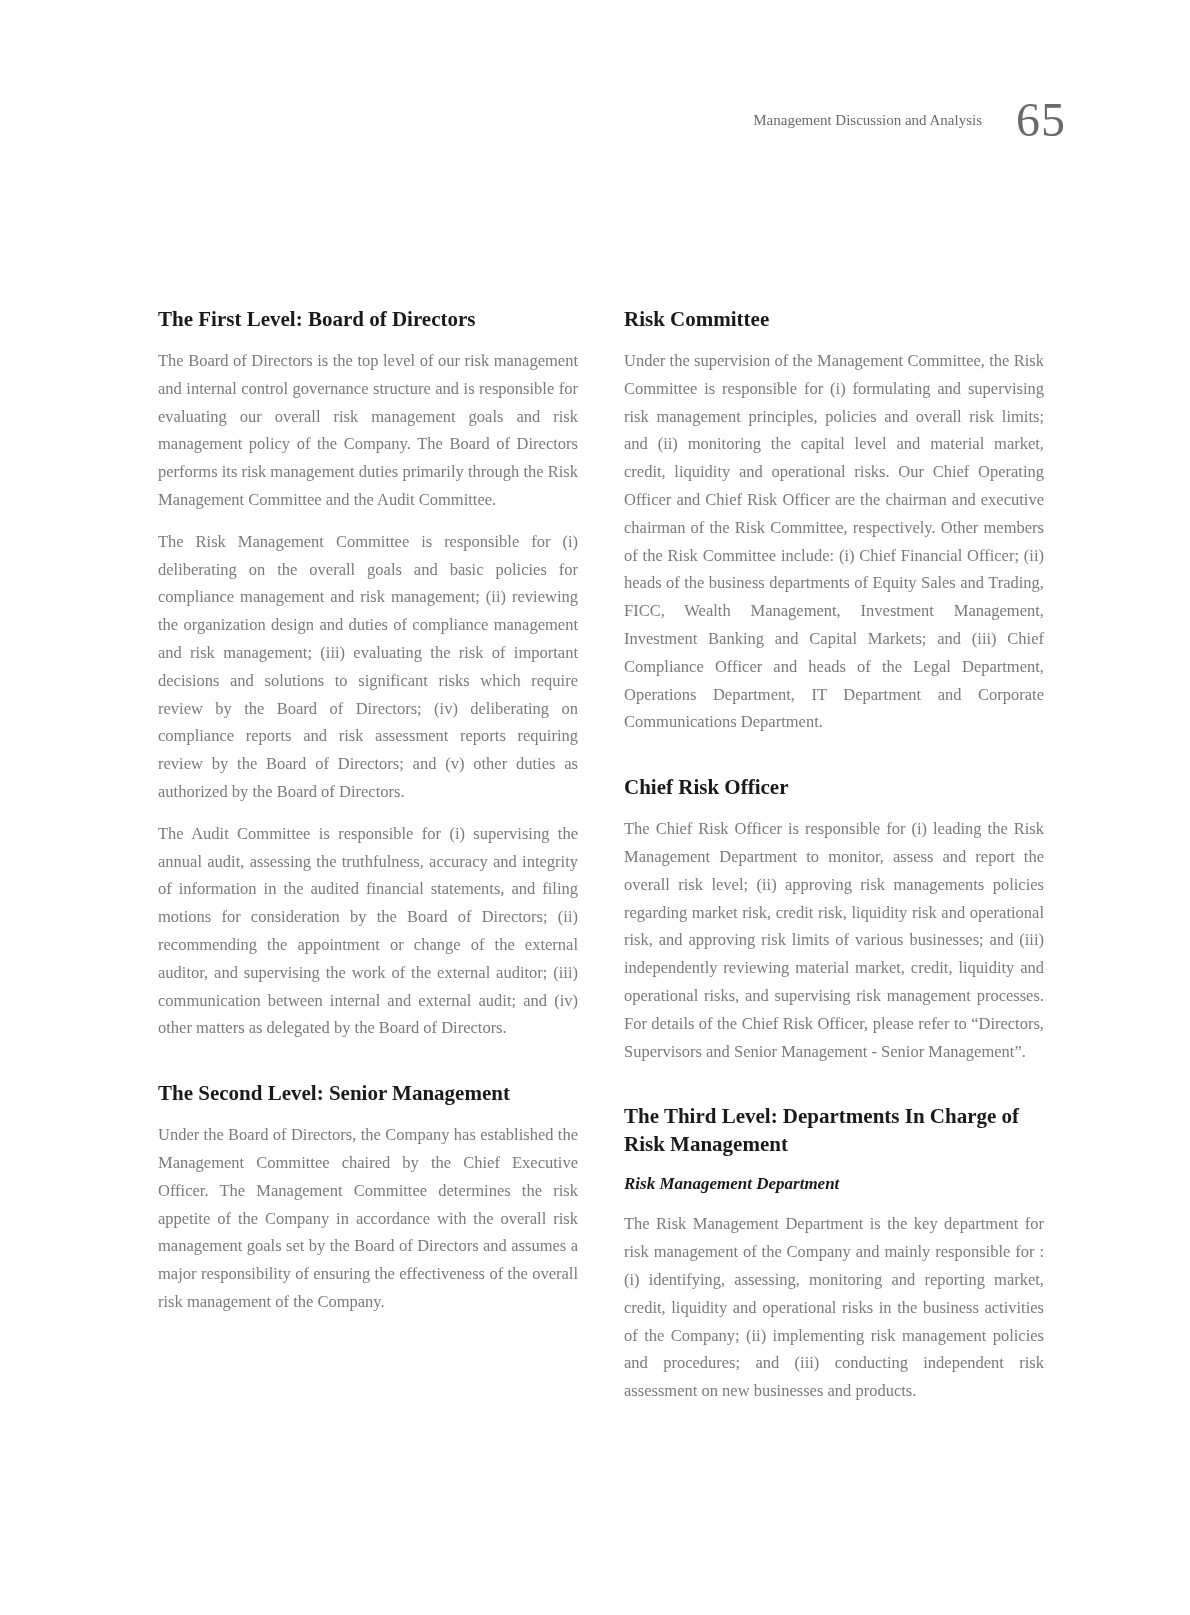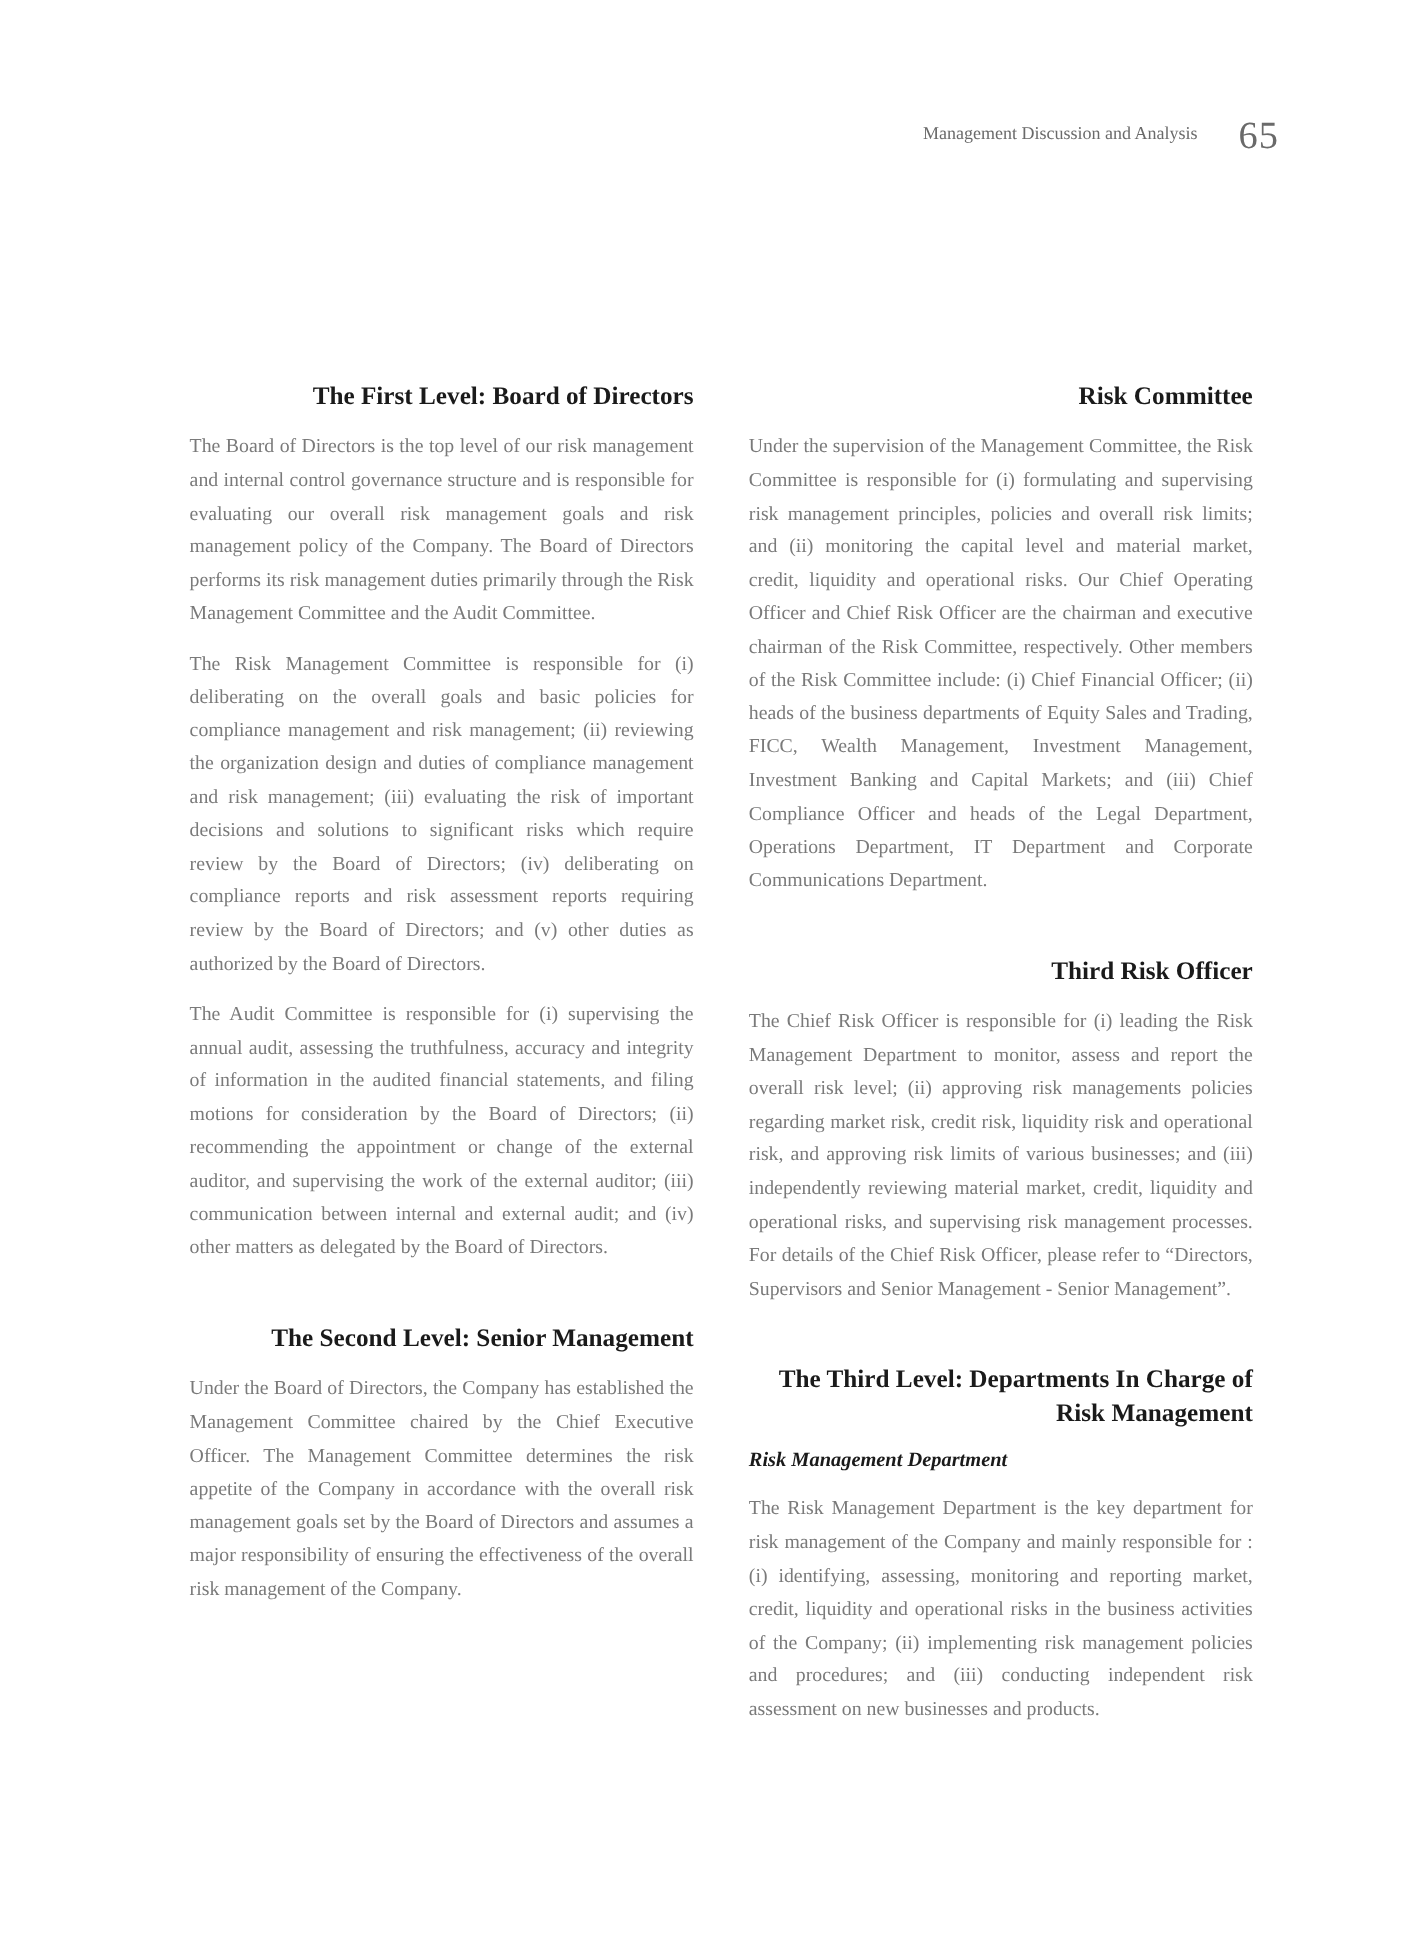--- a/index.html
+++ b/index.html
@@ -1,24 +1,24 @@
 <!DOCTYPE html>
 <html><head>
 <meta charset="utf-8">
 <style>
   html, body { margin: 0; padding: 0; background: #ffffff; }
   body { width: 1190px; height: 1615px; position: relative; overflow: hidden;
          font-family: "Liberation Serif", "DejaVu Serif", serif; }
   .header { position: absolute; top: 96px; right: 124px; display: flex; align-items: center; }
   .header-section { font-size: 15px; color: #6a6a6a; margin-right: 34px; }
-  .page-num { font-size: 32px; color: #6a6a6a; line-height: 1; letter-spacing: 1px; }
+  .page-num { font-size: 48px; color: #6a6a6a; line-height: 1; letter-spacing: 1px; }
   .col { position: absolute; top: 300px; width: 420px; }
   .col-left { left: 158px; }
   .col-right { left: 624px; }
-  h2 { font-size: 21px; font-weight: bold; color: #1a1a1a; margin: 16px 0 14px 0; line-height: 28px; text-align: right; }
+  h2 { font-size: 21px; font-weight: bold; color: #1a1a1a; margin: 5px 0 14px 0; line-height: 28px; }
   h3 { font-size: 17px; font-style: italic; font-weight: bold; color: #1a1a1a; margin: 0 0 14px 0; line-height: 24px; }
   p { font-size: 16.5px; color: #7a7a7a; line-height: 27.8px; margin: 14px 0 14px 0; text-align: justify; text-align-last: left; }
   .gap { height: 18px; }
 </style>
 </head>
 <body>
 
 <div class="header">
   <span class="header-section">Management Discussion and Analysis</span>
   <span class="page-num">65</span>
@@ -38,21 +38,21 @@
   </section>
 </div>
 
 <div class="col col-right">
   <section>
     <h2>Risk Committee</h2>
     <p>Under the supervision of the Management Committee, the Risk Committee is responsible for (i) formulating and supervising risk management principles, policies and overall risk limits; and (ii) monitoring the capital level and material market, credit, liquidity and operational risks. Our Chief Operating Officer and Chief Risk Officer are the chairman and executive chairman of the Risk Committee, respectively. Other members of the Risk Committee include: (i) Chief Financial Officer; (ii) heads of the business departments of Equity Sales and Trading, FICC, Wealth Management, Investment Management, Investment Banking and Capital Markets; and (iii) Chief Compliance Officer and heads of the Legal Department, Operations Department, IT Department and Corporate Communications Department.</p>
   </section>
   <div class="gap"></div>
   <section>
-    <h2>Third Risk Officer</h2>
+    <h2>Chief Risk Officer</h2>
     <p>The Chief Risk Officer is responsible for (i) leading the Risk Management Department to monitor, assess and report the overall risk level; (ii) approving risk managements policies regarding market risk, credit risk, liquidity risk and operational risk, and approving risk limits of various businesses; and (iii) independently reviewing material market, credit, liquidity and operational risks, and supervising risk management processes. For details of the Chief Risk Officer, please refer to “Directors, Supervisors and Senior Management - Senior Management”.</p>
   </section>
   <div class="gap"></div>
   <section>
     <h2>The Third Level: Departments In Charge of Risk Management</h2>
     <h3>Risk Management Department</h3>
     <p>The Risk Management Department is the key department for risk management of the Company and mainly responsible for : (i) identifying, assessing, monitoring and reporting market, credit, liquidity and operational risks in the business activities of the Company; (ii) implementing risk management policies and procedures; and (iii) conducting independent risk assessment on new businesses and products.</p>
   </section>
 </div>
 

